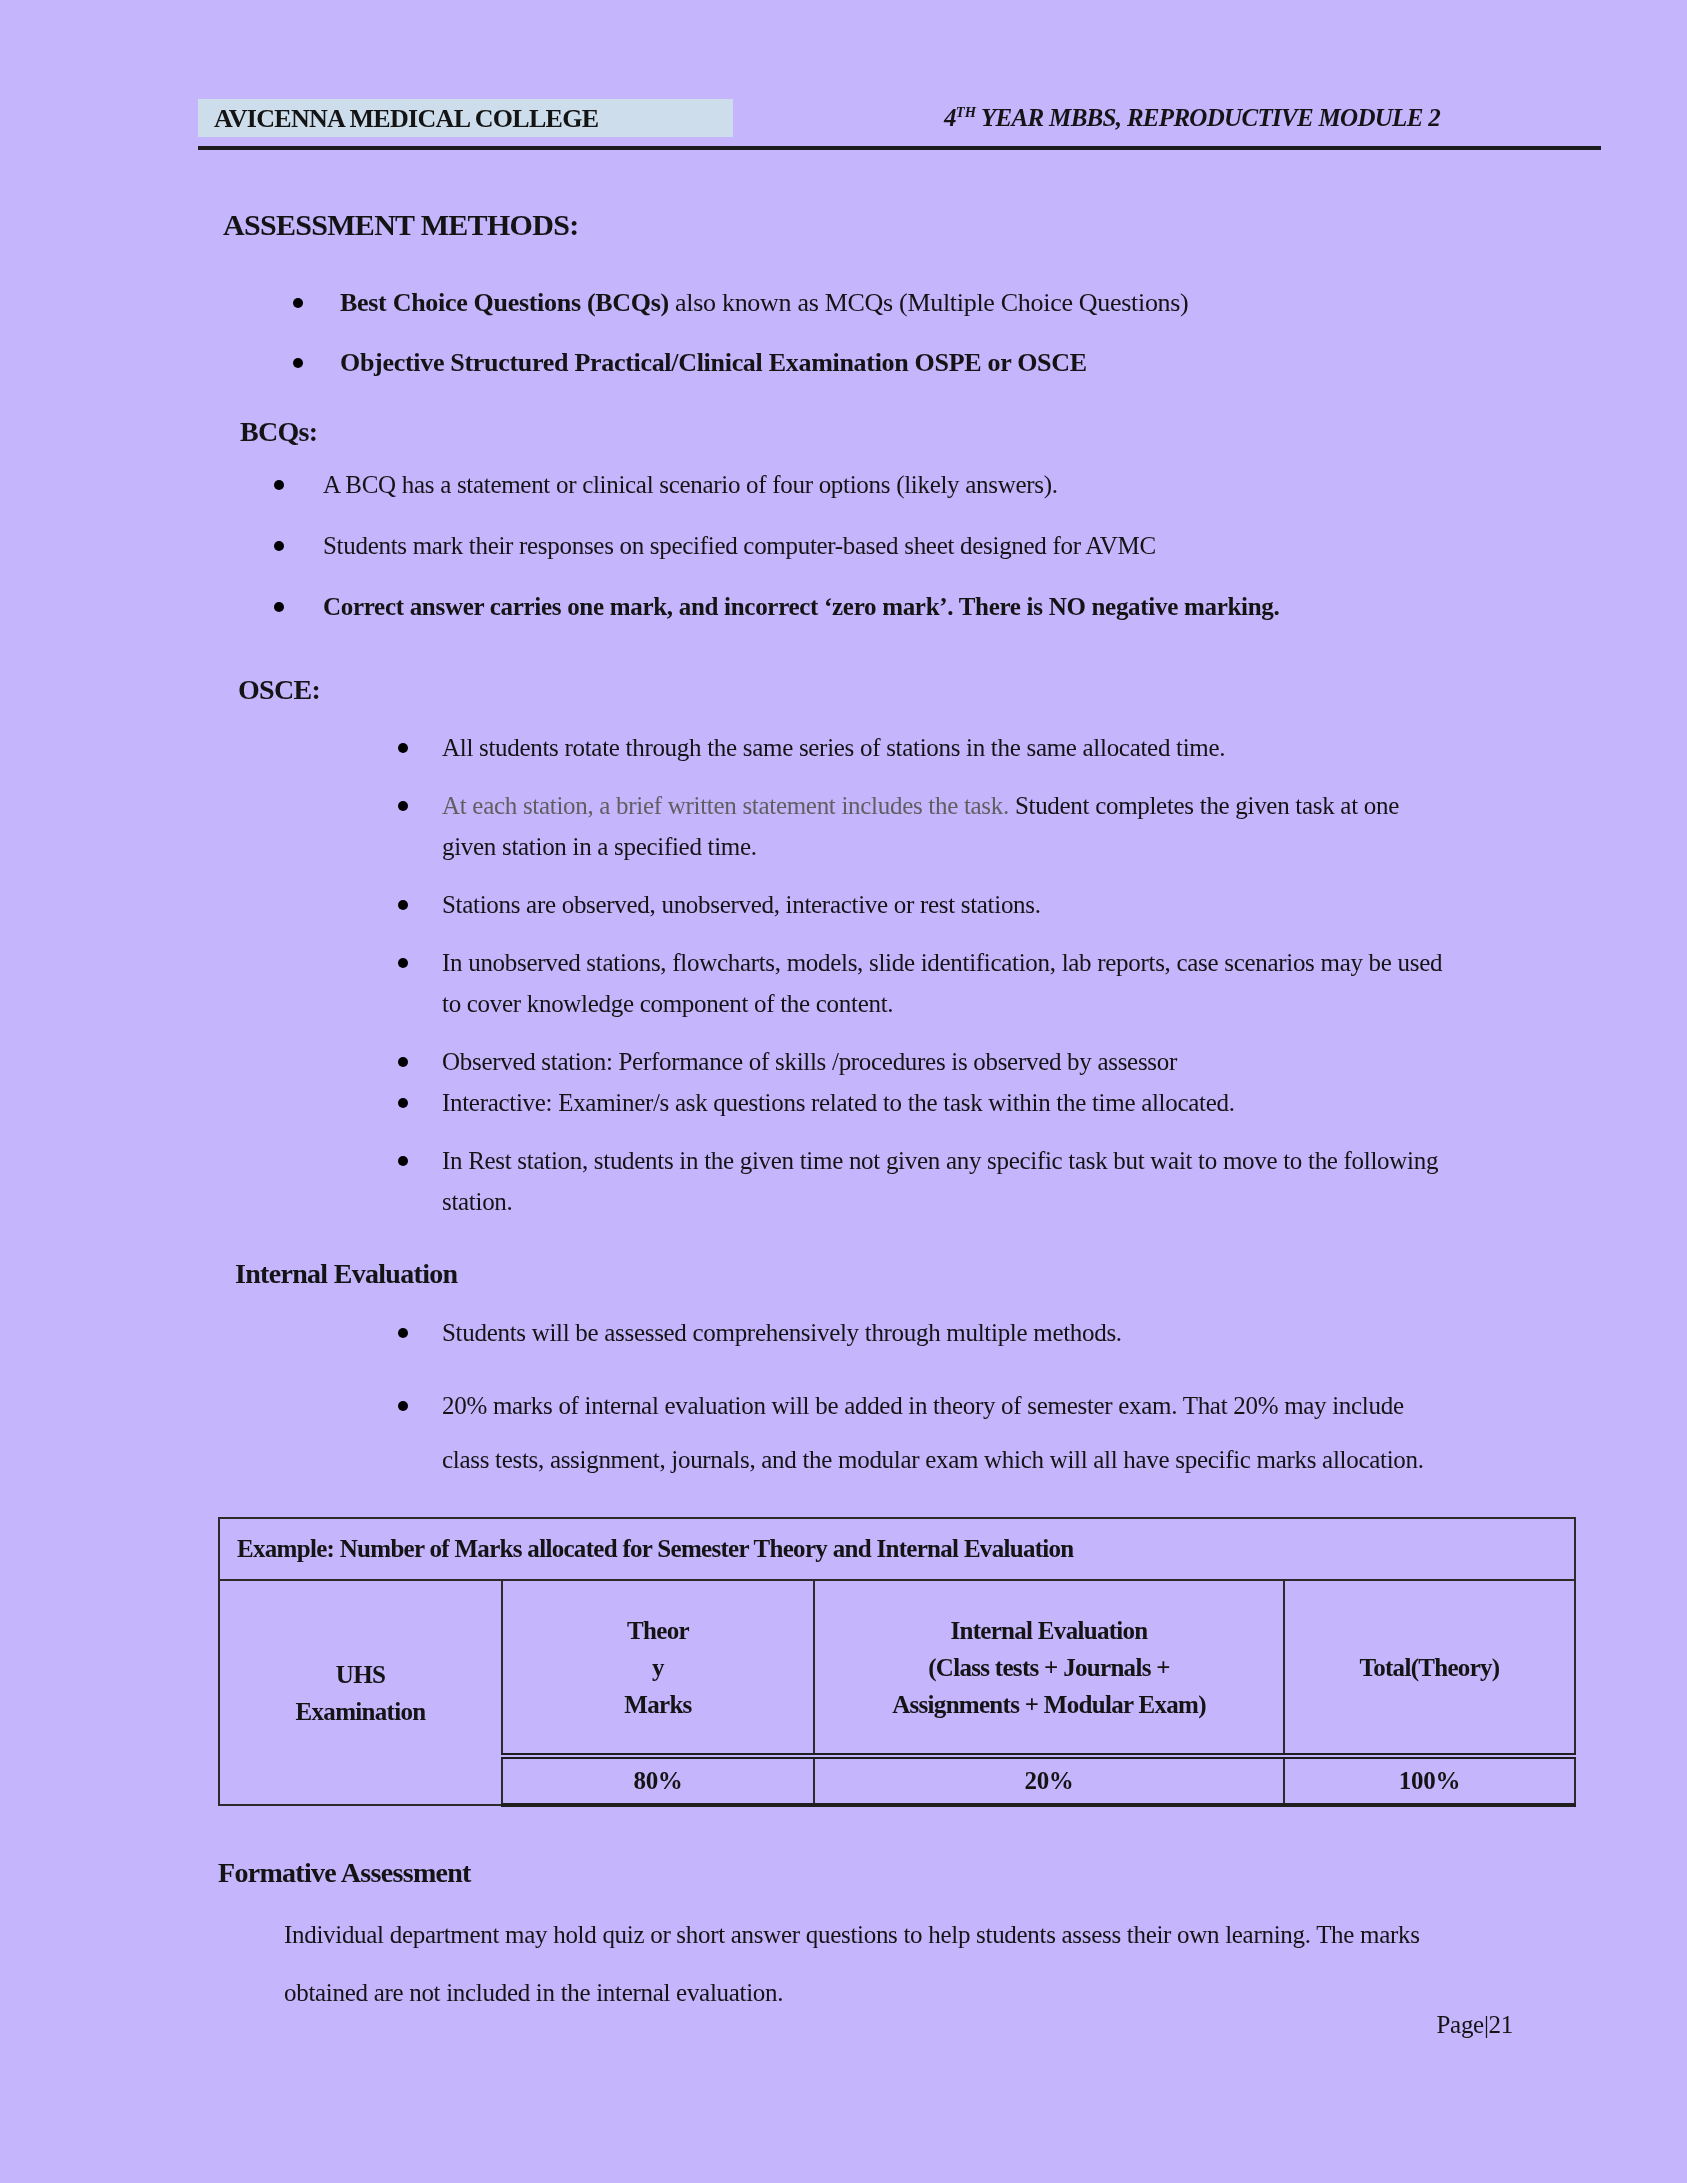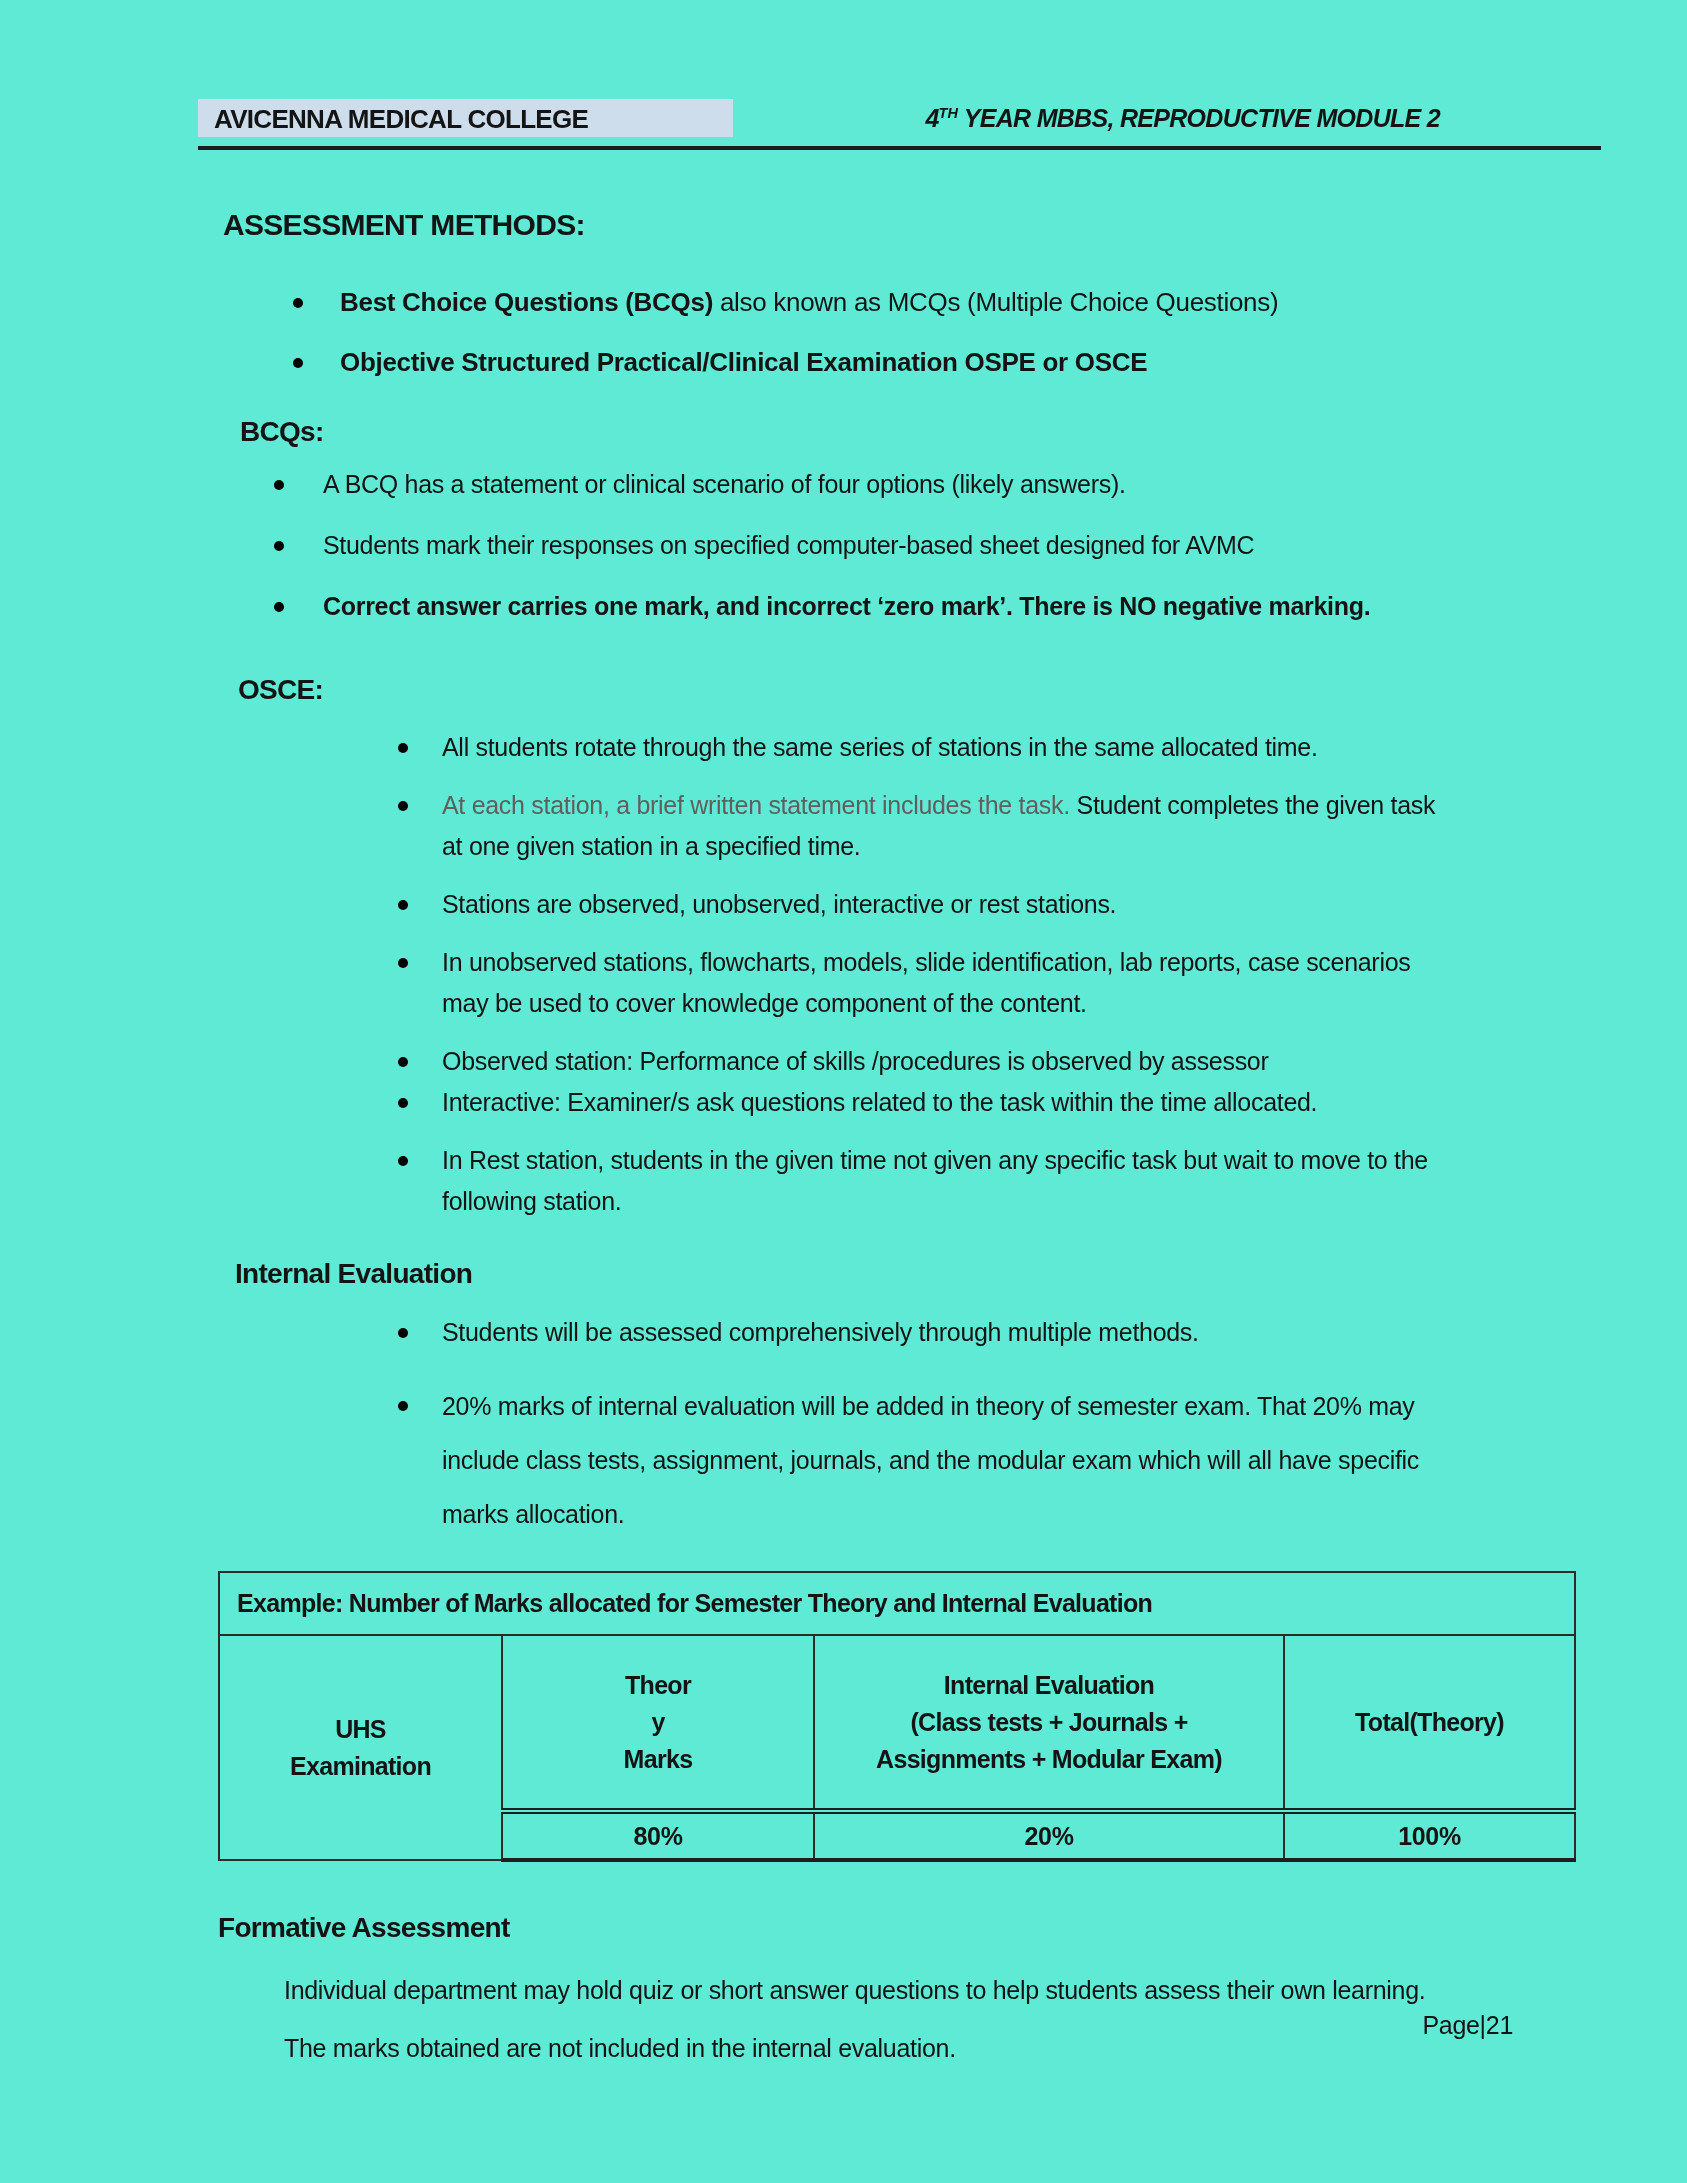--- a/index.html
+++ b/index.html
@@ -1,21 +1,21 @@
 <!DOCTYPE html>
 <html style="font-size:10.5px"><head>
 <meta charset="utf-8">
 <style>
   * { margin:0; padding:0; box-sizing:border-box; }
   html,body { background:#e8e8e8; }
   .page {
     position:relative;
     width:1687px; height:2183px;
-    background:#5eead4;
-    font-family:Liberation Sans, sans-serif;
+    background:#c4b5fd;
+    font-family:Liberation Serif, serif;
     color:#141414;
     letter-spacing:-0.3px;
     overflow:hidden;
   }
   .content { position:absolute; inset:0; padding:99px 86px 0 198px; }
 
   
   .doc-header {
     display:flex; justify-content:space-between; align-items:flex-start;
     padding-bottom:9.2px;

